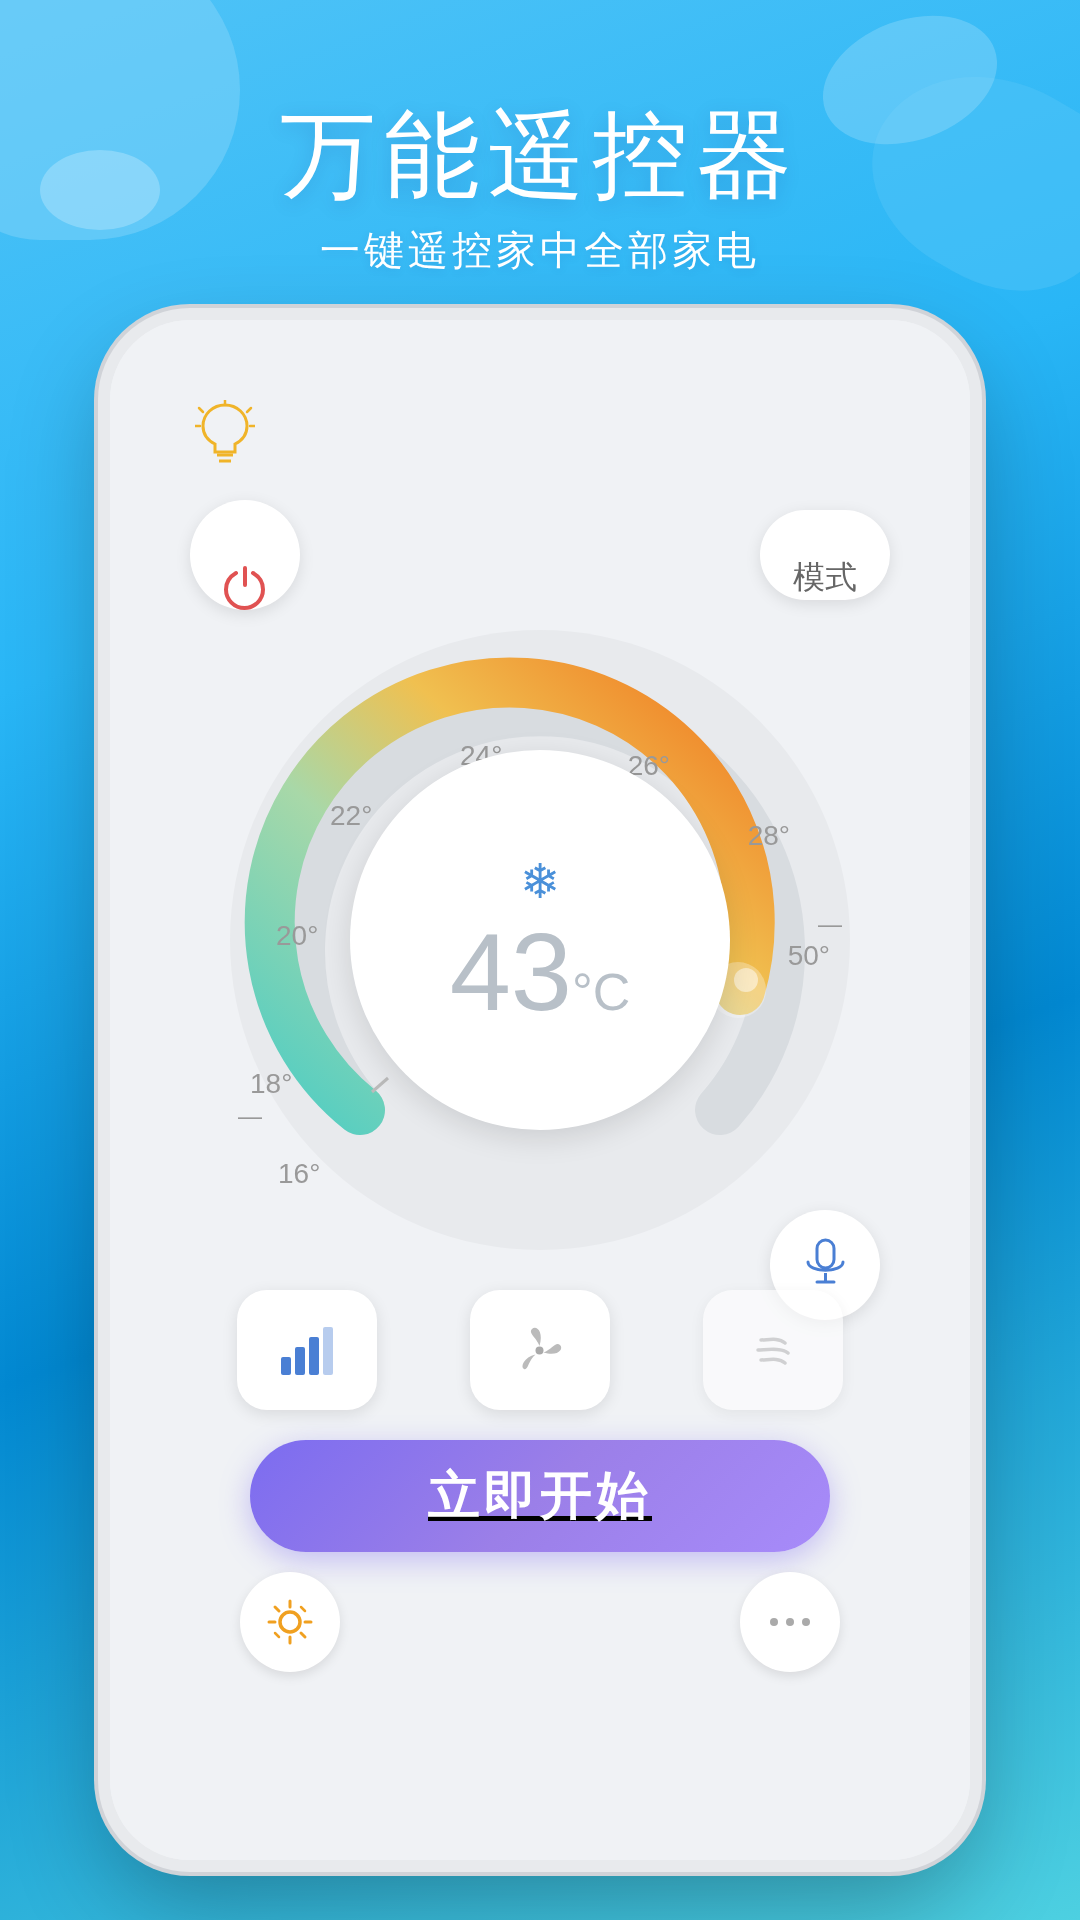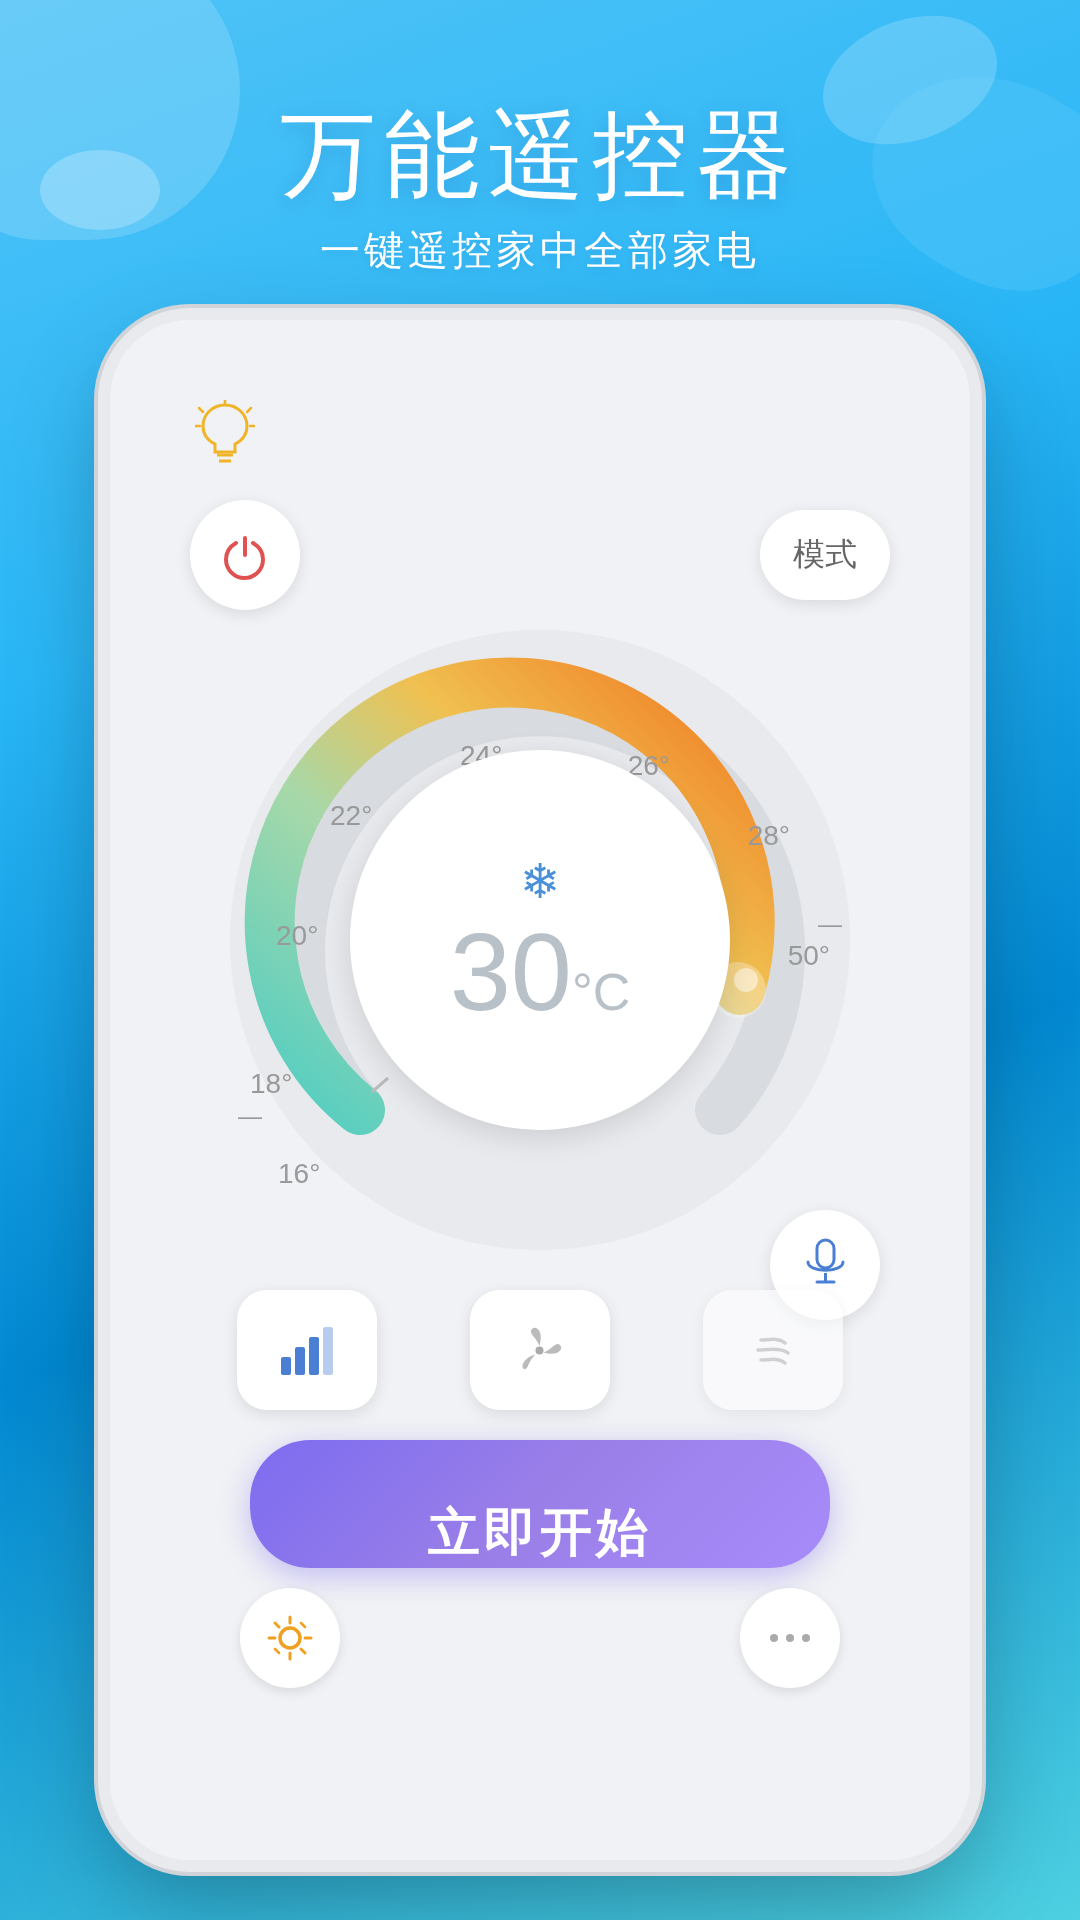--- a/index.html
+++ b/index.html
@@ -125,21 +125,21 @@
       align-items: center;
       margin-top: 120px;
       padding: 0 20px;
     }
 
     .circle-button {
       background: white;
       border-radius: 50%;
       box-shadow: 0 4px 16px rgba(0,0,0,0.1);
       display: flex;
-      align-items: center;
+      align-items: flex-end;
       justify-content: center;
       cursor: pointer;
     }
 
     .power-button {
       width: 110px;
       height: 110px;
     }
 
     .mode-button {
@@ -226,29 +226,30 @@
       box-shadow: 0 4px 16px rgba(0,0,0,0.1);
       display: flex;
       align-items: center;
       justify-content: center;
       cursor: pointer;
     }
 
     
     .start-button {
       width: 580px;
-      height: 128px;
+      height: 112px;
       background: linear-gradient(135deg, #7c6cf0 0%, #9b7fe8 50%, #a78bfa 100%);
       border-radius: 60px;
       display: flex;
-      align-items: flex-end;
+      align-items: center;
       justify-content: center;
       margin-top: 30px;
       cursor: pointer;
       box-shadow: 0 8px 30px rgba(124, 108, 240, 0.4);
+      text-decoration: underline;
     }
 
     .start-button-text {
       font-size: 52px;
       font-weight: 600;
       color: white;
       letter-spacing: 4px;
     }
 
     
@@ -370,21 +371,21 @@
       <span class="temp-label" style="top: 120px; right: 180px;">26°</span>
       <span class="temp-label" style="top: 190px; right: 60px;">28°</span>
       <span class="temp-label" style="top: 310px; right: 20px;">50°</span>
 
       <span class="temp-label" style="bottom: 120px; left: 8px; font-size:24px;">—</span>
       <span class="temp-label" style="top: 280px; right: 8px; font-size:24px;">—</span>
 
       <div class="inner-circle">
         <div class="snowflake-icon">❄</div>
         <div style="display:flex; align-items:baseline; line-height:1;">
-          <span style="font-size:110px; font-weight:200; color:#b8c0c8;">30</span>
+          <span style="font-size:110px; font-weight:200; color:#b8c0c8;">43</span>
           <span style="font-size:52px; font-weight:200; color:#b8c0c8;">°C</span>
         </div>
       </div>
     </div>
 
     <div style="position:relative; width:100%;">
       <div style="position:absolute; right:30px; top:-40px; width:110px; height:110px; background:white; border-radius:50%; box-shadow:0 4px 16px rgba(0,0,0,0.1); display:flex; align-items:center; justify-content:center; cursor:pointer;">
         <svg width="45" height="55" viewBox="0 0 45 55">
           <rect x="14" y="2" width="17" height="28" rx="8.5" fill="none" stroke="#4a7fd4" stroke-width="3"></rect>
           <path d="M5 24 C5 35 40 35 40 24" fill="none" stroke="#4a7fd4" stroke-width="3" stroke-linecap="round"></path>

